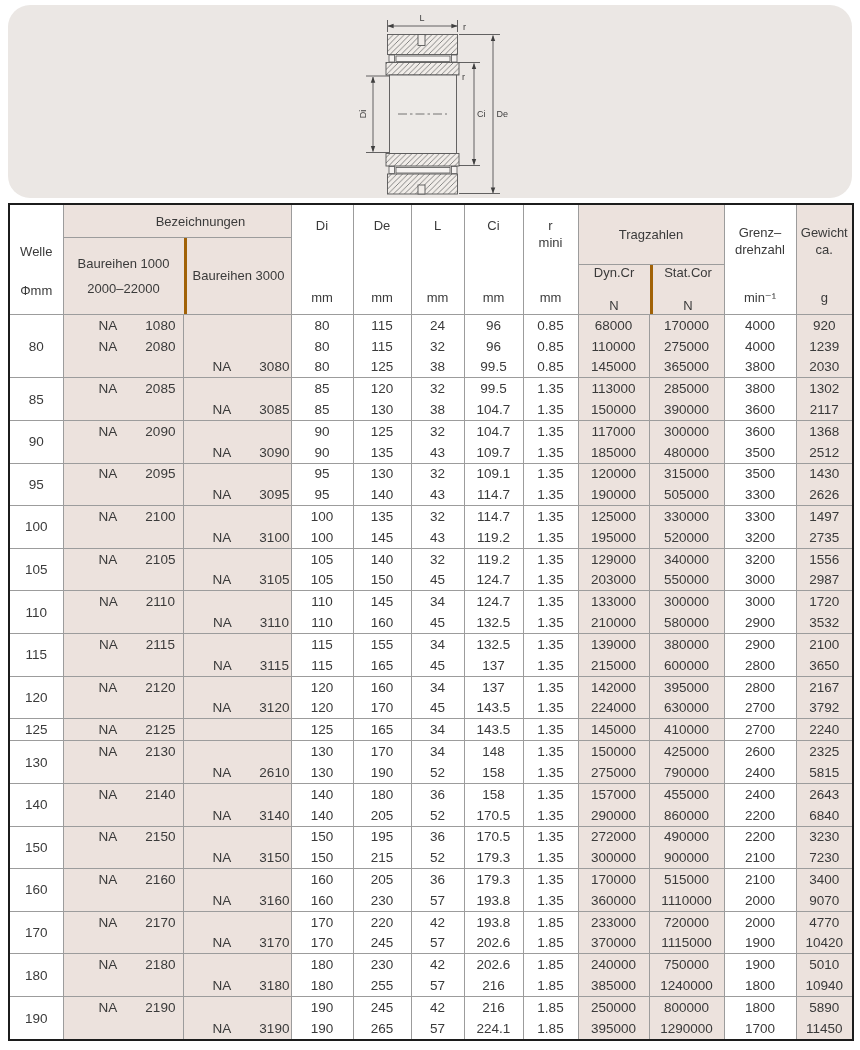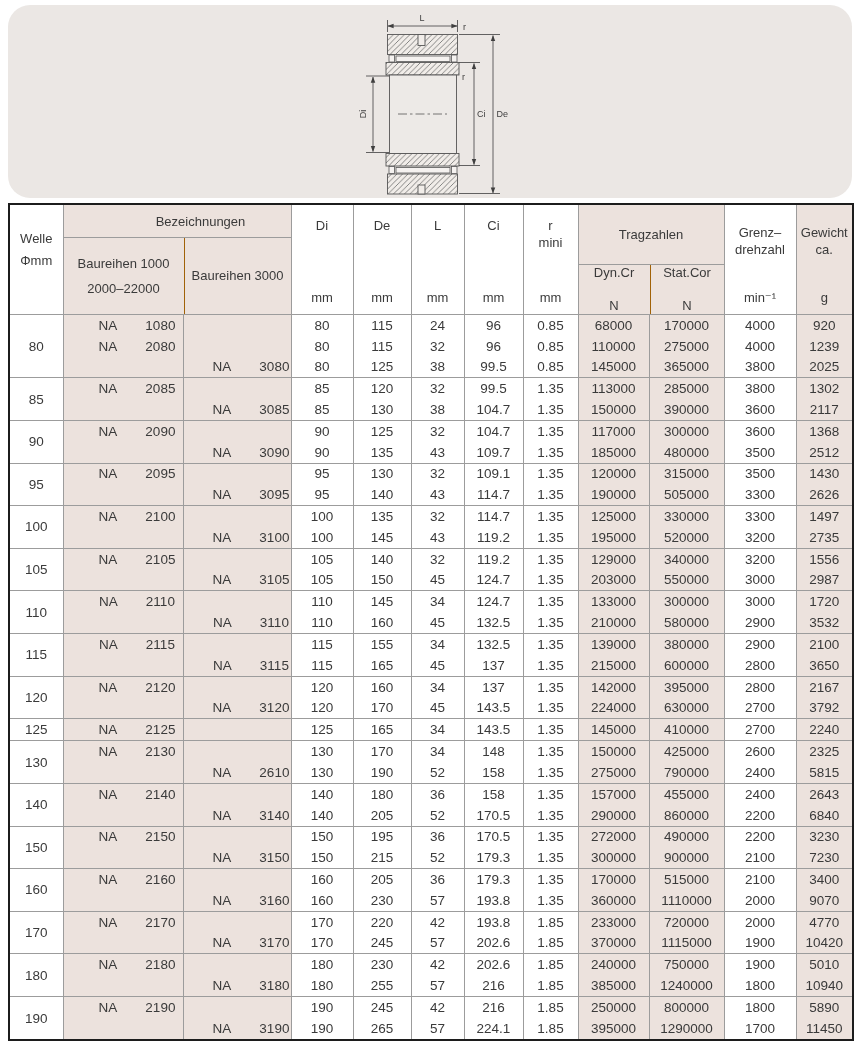--- a/index.html
+++ b/index.html
@@ -25,29 +25,29 @@
   th, td { border-left:1px solid #9c9c9c; font-weight:normal; padding:0; }
   thead th { border-bottom:1px solid #9c9c9c; vertical-align:top; height:105px; }
   td { text-align:center; vertical-align:middle; font-size:13.5px; white-space:nowrap; }
   tr.group-start td { border-top:1px solid #9c9c9c; }
   .pink { background:#ece2dd; }
   
   .hcell { display:flex; flex-direction:column; justify-content:space-between;
            height:100%; align-items:center; font-size:13px; padding:12px 0 9px; }
   .hcell .htop { line-height:17px; text-align:center; }
   .hcell.deep { padding-top:19px; }
-  .th-welle .hcell { justify-content:flex-start; padding-top:26px; gap:7px; }
+  .th-welle .hcell { justify-content:flex-start; padding-top:39px; gap:24px; }
   .grp { display:flex; flex-direction:column; height:100%; font-size:13px; }
   .grp-title { display:flex; align-items:center; justify-content:center;
                border-bottom:1px solid #9c9c9c; }
   .grp-title.h33 { height:33px;padding-left:47px; } .grp-title.h52 { height:60px; }
   .grp-split { flex:1; display:flex; }
   .grp-split .sub { display:flex; flex-direction:column; justify-content:center;
                     align-items:center; gap:9px; line-height:16px; }
-  .grp-split .sub + .sub { border-left:1px solid #a16207; }
+  .grp-split .sub + .sub { border-left:3px solid #a16207; }
   .sub-b1000 { width:120px; flex:none; } .sub-b3000 { flex:1; }
   .sub-dyn { width:71px; flex:none; } .sub-stat { flex:1; }
   .sub-dyn, .sub-stat { gap:17px !important; }
   
   .desig { display:flex; justify-content:center; gap:28px;margin-left:28px; }
 </style>
 </head>
 <body>
 
 <div class="panel">
@@ -246,21 +246,21 @@
             </div>
           </td>
           <td>80</td>
           <td>125</td>
           <td>38</td>
           <td>99.5</td>
           <td>0.85</td>
           <td class="pink">145000</td>
           <td class="pink">365000</td>
           <td>3800</td>
-          <td class="pink">2025</td>
+          <td class="pink">2030</td>
         </tr>
         <tr class="group-start">
           <td rowspan="2">85</td>
           <td class="pink">
             <div class="desig">
               <span>NA</span>
               <span>2085</span>
             </div>
           </td>
           <td class="pink"></td>

